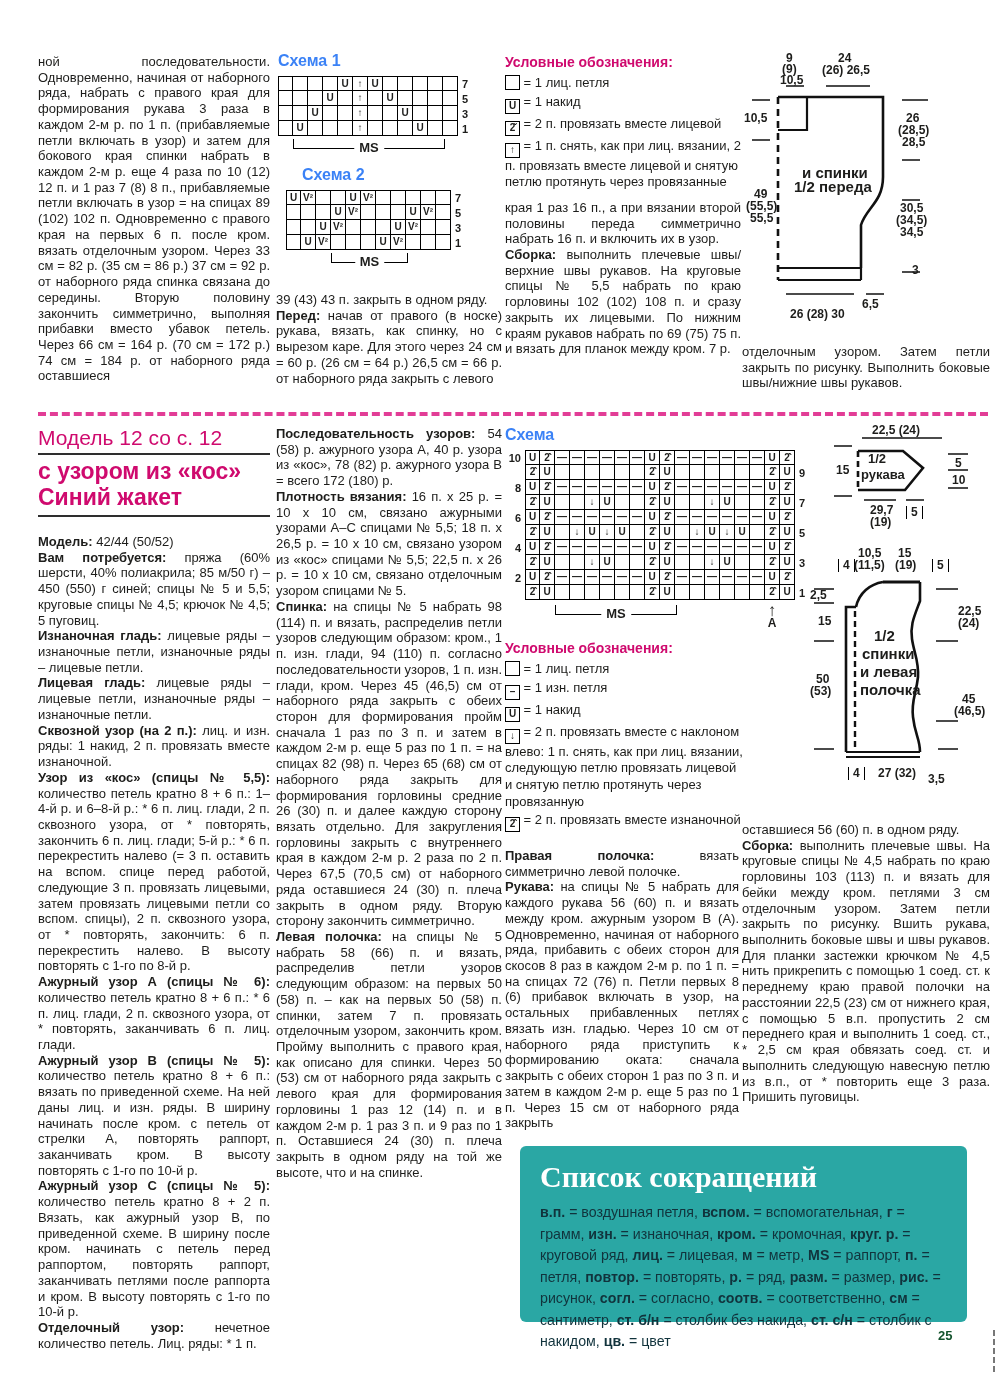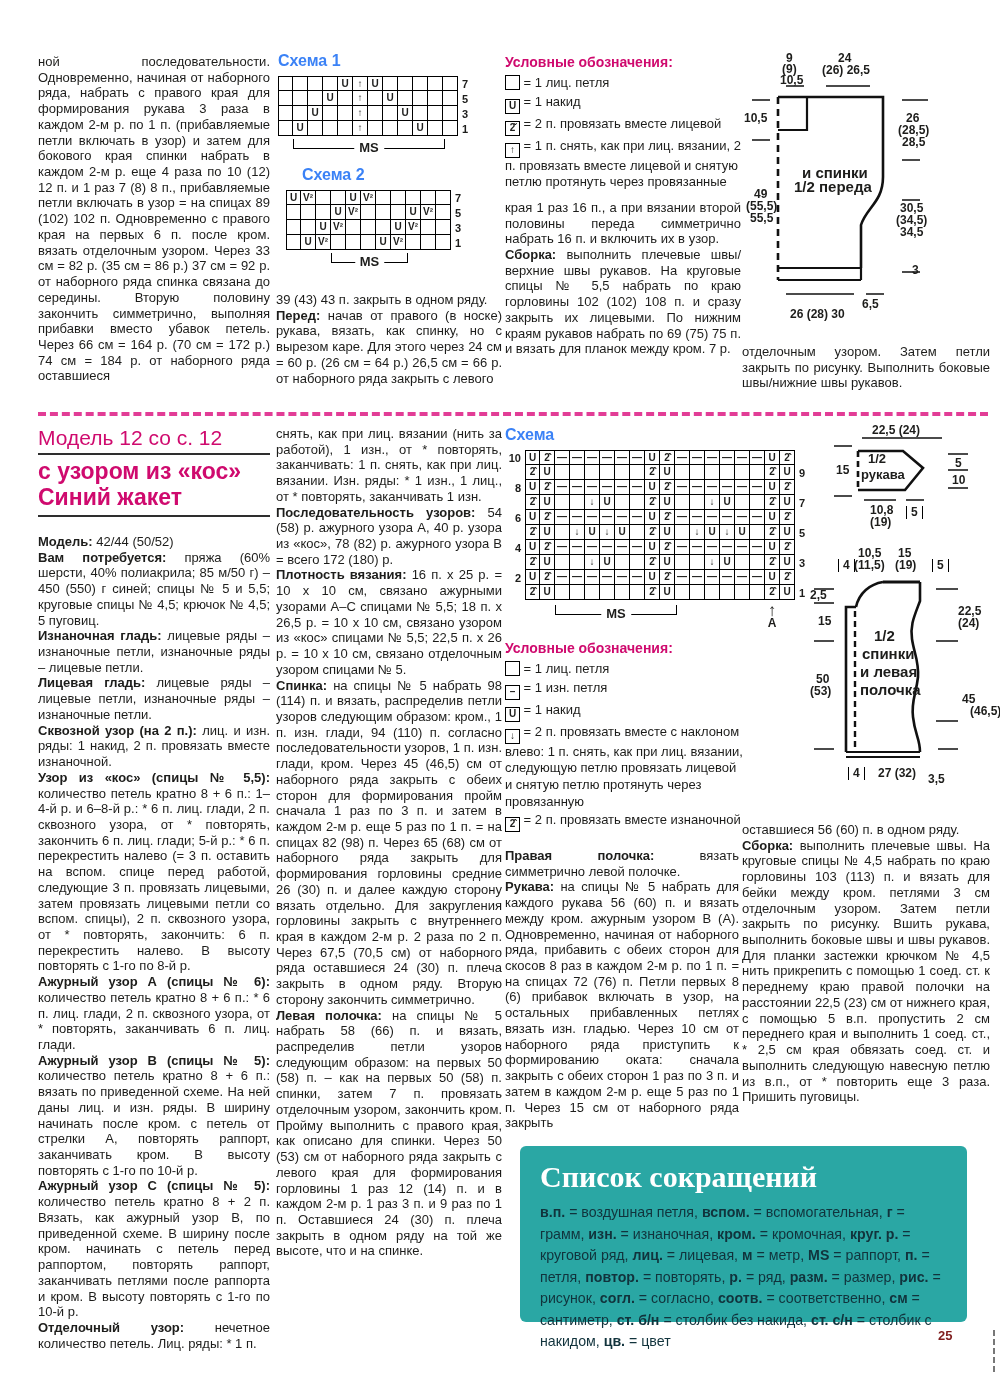--- a/index.html
+++ b/index.html
@@ -45,21 +45,21 @@
   .dlab{position:absolute;font-size:12px;font-weight:bold;white-space:nowrap;line-height:1.05;}
   .dname{position:absolute;font-size:15px;font-weight:bold;white-space:nowrap;}
   .tickspan{border-left:1.2px solid #000;border-right:1.2px solid #000;padding:0 4px;}
   
   .abbrev-box{background:#2aa7a4;border-radius:6px;padding:14px 20px 12px 20px;box-sizing:border-box;}
   .abbrev-title{font-family:"Liberation Serif","DejaVu Serif",serif;font-size:30px;font-weight:bold;
                 color:#ffffff;margin:0 0 8px 0;}
   .abbrev-body{font-size:14.2px;line-height:1.52;color:#11333c;text-align:left;}
   .abbrev-body b{font-weight:bold;}
   
-  .page-num{font-size:13px;font-weight:bold;color:#7f1d1d;}
+  .page-num{font-size:13px;font-weight:bold;color:#14532d;}
   .crop-mark{border-left:2px dashed #777;}
 </style>
 </head>
 <body>
 
 <div class="page">
 
   <div class="abs col" style="left:38px;top:54px;width:232px;">
       <p class="para">ной последовательности. Одновременно, начиная от наборного ряда, набрать с правого края для формирования рукава 3 раза в каждом 2-м р. по 1 п. (прибавляемые петли включать в узор) и затем для бокового края спинки набрать в каждом 2-м р. еще 4 раза по 10 (12) 12 п. и 1 раз 7 (8) 8 п., прибавляемые петли включать в узор = на спицах 89 (102) 102 п. Одновременно с правого края на первых 6 п. после кром. вязать отделочным узором. Через 33 см = 82 р. (35 см = 86 р.) 37 см = 92 р. от наборного ряда спинка связана до середины. Вторую половину закончить симметрично, выполняя прибавки вместо убавок петель. Через 66 см = 164 р. (70 см = 172 р.) 74 см = 184 р. от наборного ряда оставшиеся</p>
     </div>
@@ -261,21 +261,20 @@
       <p class="para"><b>Лицевая гладь: </b>лицевые ряды – лицевые петли, изнаночные ряды – изнаночные петли.</p>
       <p class="para"><b>Сквозной узор (на 2 п.): </b>лиц. и изн. ряды: 1 накид, 2 п. провязать вместе изнаночной.</p>
       <p class="para"><b>Узор из «кос» (спицы № 5,5): </b>количество петель кратно 8 + 6 п.: 1–4-й р. и 6–8-й р.: * 6 п. лиц. глади, 2 п. сквозного узора, от * повторять, закончить 6 п. лиц. глади; 5-й р.: * 6 п. перекрестить налево (= 3 п. оставить на вспом. спице перед работой, следующие 3 п. провязать лицевыми, затем провязать лицевыми петли со вспом. спицы), 2 п. сквозного узора, от * повторять, закончить: 6 п. перекрестить налево. В высоту повторять с 1-го по 8-й р.</p>
       <p class="para"><b>Ажурный узор А (спицы № 6): </b>количество петель кратно 8 + 6 п.: * 6 п. лиц. глади, 2 п. сквозного узора, от * повторять, заканчивать 6 п. лиц. глади.</p>
       <p class="para"><b>Ажурный узор В (спицы № 5): </b>количество петель кратно 8 + 6 п.: вязать по приведенной схеме. На ней даны лиц. и изн. ряды. В ширину начинать после кром. с петель от стрелки А, повторять раппорт, заканчивать кром. В высоту повторять с 1-го по 10-й р.</p>
       <p class="para"><b>Ажурный узор С (спицы № 5): </b>количество петель кратно 8 + 2 п. Вязать, как ажурный узор В, по приведенной схеме. В ширину после кром. начинать с петель перед раппортом, повторять раппорт, заканчивать петлями после раппорта и кром. В высоту повторять с 1-го по 10-й р.</p>
       <p class="para"><b>Отделочный узор: </b>нечетное количество петель. Лиц. ряды: * 1 п.</p>
     </div>
 
   <div class="abs col" style="left:276px;top:426px;width:226px;">
-      <p class="para">снять, как при лиц. вязании (нить за работой), 1 изн., от * повторять, заканчивать: 1 п. снять, как при лиц. вязании. Изн. ряды: * 1 изн., 1 лиц., от * повторять, заканчивать 1 изн.</p>
       <p class="para"><b>Последовательность узоров: </b>54 (58) р. ажурного узора А, 40 р. узора из «кос», 78 (82) р. ажурного узора В = всего 172 (180) р.</p>
       <p class="para"><b>Плотность вязания: </b>16 п. x 25 р. = 10 x 10 см, связано ажурными узорами А–С спицами № 5,5; 18 п. x 26,5 р. = 10 x 10 см, связано узором из «кос» спицами № 5,5; 22,5 п. x 26 р. = 10 x 10 см, связано отделочным узором спицами № 5.</p>
       <p class="para"><b>Спинка: </b>на спицы № 5 набрать 98 (114) п. и вязать, распределив петли узоров следующим образом: кром., 1 п. изн. глади, 94 (110) п. согласно последовательности узоров, 1 п. изн. глади, кром. Через 45 (46,5) см от наборного ряда закрыть с обеих сторон для формирования пройм сначала 1 раз по 3 п. и затем в каждом 2-м р. еще 5 раз по 1 п. = на спицах 82 (98) п. Через 65 (68) см от наборного ряда закрыть для формирования горловины средние 26 (30) п. и далее каждую сторону вязать отдельно. Для закругления горловины закрыть с внутреннего края в каждом 2-м р. 2 раза по 2 п. Через 67,5 (70,5 см) от наборного ряда оставшиеся 24 (30) п. плеча закрыть в одном ряду. Вторую сторону закончить симметрично.</p>
       <p class="para"><b>Левая полочка: </b>на спицы № 5 набрать 58 (66) п. и вязать, распределив петли узоров следующим образом: на первых 50 (58) п. – как на первых 50 (58) п. спинки, затем 7 п. провязать отделочным узором, закончить кром. Пройму выполнить с правого края, как описано для спинки. Через 50 (53) см от наборного ряда закрыть с левого края для формирования горловины 1 раз 12 (14) п. и в каждом 2-м р. 1 раз 3 п. и 9 раз по 1 п. Оставшиеся 24 (30) п. плеча закрыть в одном ряду на той же высоте, что и на спинке.</p>
     </div>
 
   <div class="abs" style="left:505px;top:426px;width:330px;">
     <div class="schem-h">Схема</div>
     <div class="chart-wrap" style="height:195px;">
       <div>
@@ -515,21 +514,21 @@
   <div class="diagram" style="left:828px;top:424px;width:172px;height:112px;">
     <svg width="172" height="112" viewBox="0 0 172 112">
       <path d="M30,27 H75 L95,44 L77,66 H30" fill="none" stroke="#111" stroke-width="2.6"></path>
       <path d="M30,27 V66" fill="none" stroke="#111" stroke-width="2.6" stroke-dasharray="6,4"></path>
       <path d="M34,14 H114 M6,22 H24 M6,72 H24 M120,30 H140 M120,46 H140 M120,64 H140 M36,76 H68 M78,76 H96" fill="none" stroke="#111" stroke-width="1.3"></path>
     </svg>
     <span class="dlab" style="left:44px;top:0px;">22,5 (24)</span>
     <span class="dlab" style="left:8px;top:40px;">15</span>
     <span class="dlab" style="left:127px;top:33px;">5</span>
     <span class="dlab" style="left:124px;top:50px;">10</span>
-    <span class="dlab" style="left:42px;top:80px;">10,8</span>
+    <span class="dlab" style="left:42px;top:80px;">29,7</span>
     <span class="dlab" style="left:42px;top:92px;">(19)</span>
     <span class="dlab tickspan" style="left:78px;top:82px;">5</span>
     <span class="dlab" style="left:40px;top:28px;font-size:13px;">1/2</span>
     <span class="dlab" style="left:33px;top:44px;font-size:13px;">рукава</span>
   </div>
 
   <div class="diagram" style="left:806px;top:545px;width:194px;height:245px;">
     <svg width="194" height="245" viewBox="0 0 194 245">
       <path d="M40,207 V62 H50" fill="none" stroke="#111" stroke-width="2.6"></path>
       <path d="M77,37 H114" fill="none" stroke="#111" stroke-width="2.8"></path>
@@ -546,21 +545,21 @@
     <span class="dlab" style="left:92px;top:2px;">15</span>
     <span class="dlab" style="left:89px;top:14px;">(19)</span>
     <span class="dlab tickspan" style="left:126px;top:14px;">5</span>
     <span class="dlab" style="left:4px;top:44px;">2,5</span>
     <span class="dlab" style="left:12px;top:70px;">15</span>
     <span class="dlab" style="left:10px;top:128px;">50</span>
     <span class="dlab" style="left:4px;top:140px;">(53)</span>
     <span class="dlab" style="left:152px;top:60px;">22,5</span>
     <span class="dlab" style="left:152px;top:72px;">(24)</span>
     <span class="dlab" style="left:156px;top:148px;">45</span>
-    <span class="dlab" style="left:164px;top:160px;">(46,5)</span>
+    <span class="dlab" style="left:148px;top:160px;">(46,5)</span>
     <span class="dlab tickspan" style="left:42px;top:222px;">4</span>
     <span class="dlab" style="left:72px;top:222px;">27 (32)</span>
     <span class="dlab" style="left:122px;top:228px;">3,5</span>
     <span class="dname" style="left:68px;top:82px;">1/2</span>
     <span class="dname" style="left:56px;top:100px;">спинки</span>
     <span class="dname" style="left:54px;top:118px;">и левая</span>
     <span class="dname" style="left:54px;top:136px;">полочка</span>
   </div>
 
   <div class="abs abbrev-box" style="left:520px;top:1146px;width:447px;height:176px;">

